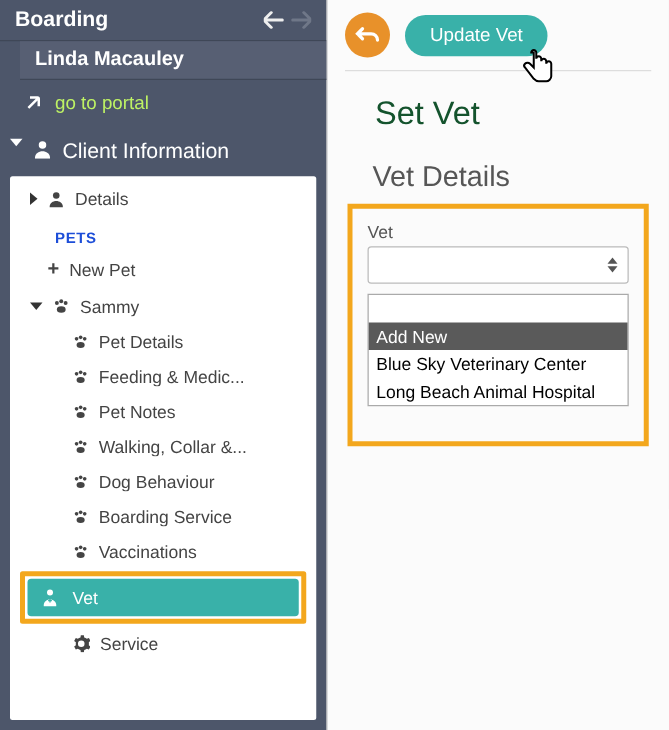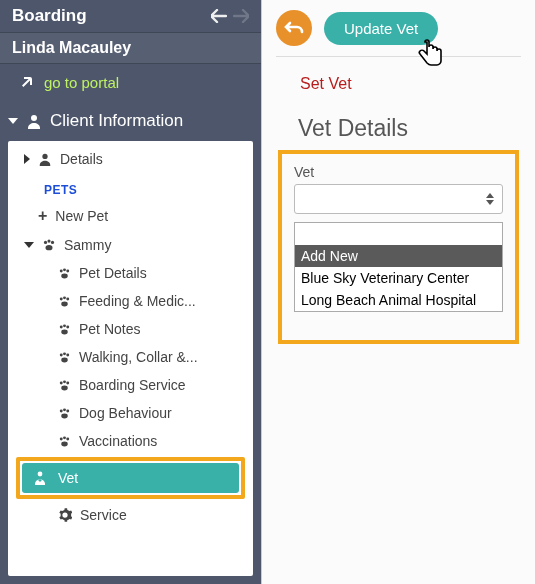--- a/index.html
+++ b/index.html
@@ -29,35 +29,36 @@
     border-bottom: 1px solid #3f4757;
   }
   .nav-arrows { display:flex; gap:6px; color:#bbb; }
   .client-name-row {
     background: #575f73;
     padding: 6px 12px;
     color: #fff;
     font-weight: 700;
     font-size: 16px;
     border-bottom: 1px solid #3f4757;
+    margin-left: 16px;
   }
   .portal-link {
     padding: 10px 18px;
     color: #bef264;
     font-size: 15px;
     display: flex;
     align-items: center;
     gap: 10px;
   }
   .section-header {
     padding: 10px 0 10px 8px;
     color: #fff;
     font-size: 17px;
     display: flex;
-    align-items: center;
+    align-items: flex-start;
     gap: 8px;
   }
   .caret {
     width:0;height:0;
     border-left:5px solid transparent;
     border-right:5px solid transparent;
     border-top:6px solid #fff;
     display:inline-block;
   }
   .caret-right {
@@ -141,23 +142,23 @@
     background:#39b1a9;color:#fff;border-radius:18px;
     padding:8px 20px;font-size:15px;font-weight:400;
   }
   .cursor-hand {
     position:absolute;
     left:138px;top:26px;
     width:34px;height:38px;
     pointer-events:none;
   }
   h1.page-title {
-    font-size: 16px;
+    font-size: 26px;
     font-weight: 400;
-    color: #b91c1c;
+    color: #14532d;
     margin: 18px 0 22px 24px;
   }
   .section-label {
     font-size: 23px;
     color: #565656;
     margin: 0 0 8px 22px;
   }
   .vet-box {
     border: 4px solid #f3a71d;
     margin: 0 2px 0 2px;
@@ -323,32 +324,32 @@
     </div>
     <div class="tree-item tree-sub">
       <span class="icon">
           <svg width="13" height="13" viewBox="0 0 16 16" fill="#444">
             <circle cx="4" cy="5" r="1.8"></circle>
             <circle cx="8" cy="3.5" r="1.8"></circle>
             <circle cx="12" cy="5" r="1.8"></circle>
             <ellipse cx="8" cy="11" rx="4" ry="3"></ellipse>
           </svg>
         </span>
+      <span class="lbl">Dog Behaviour</span>
+    </div>
+    <div class="tree-item tree-sub">
+      <span class="icon">
+          <svg width="13" height="13" viewBox="0 0 16 16" fill="#444">
+            <circle cx="4" cy="5" r="1.8"></circle>
+            <circle cx="8" cy="3.5" r="1.8"></circle>
+            <circle cx="12" cy="5" r="1.8"></circle>
+            <ellipse cx="8" cy="11" rx="4" ry="3"></ellipse>
+          </svg>
+        </span>
       <span class="lbl">Boarding Service</span>
-    </div>
-    <div class="tree-item tree-sub">
-      <span class="icon">
-          <svg width="13" height="13" viewBox="0 0 16 16" fill="#444">
-            <circle cx="4" cy="5" r="1.8"></circle>
-            <circle cx="8" cy="3.5" r="1.8"></circle>
-            <circle cx="12" cy="5" r="1.8"></circle>
-            <ellipse cx="8" cy="11" rx="4" ry="3"></ellipse>
-          </svg>
-        </span>
-      <span class="lbl">Dog Behaviour</span>
     </div>
     <div class="tree-item tree-sub">
       <span class="icon">
           <svg width="13" height="13" viewBox="0 0 16 16" fill="#444">
             <circle cx="4" cy="5" r="1.8"></circle>
             <circle cx="8" cy="3.5" r="1.8"></circle>
             <circle cx="12" cy="5" r="1.8"></circle>
             <ellipse cx="8" cy="11" rx="4" ry="3"></ellipse>
           </svg>
         </span>

